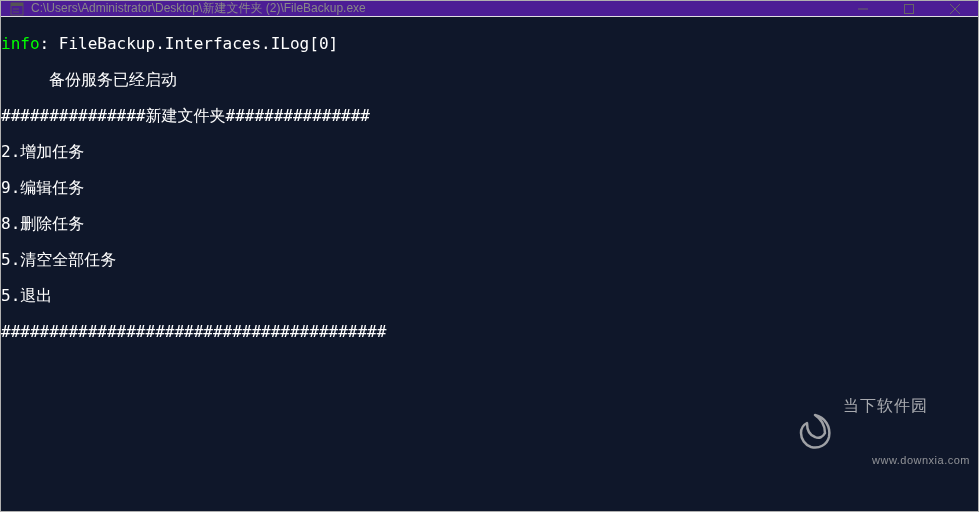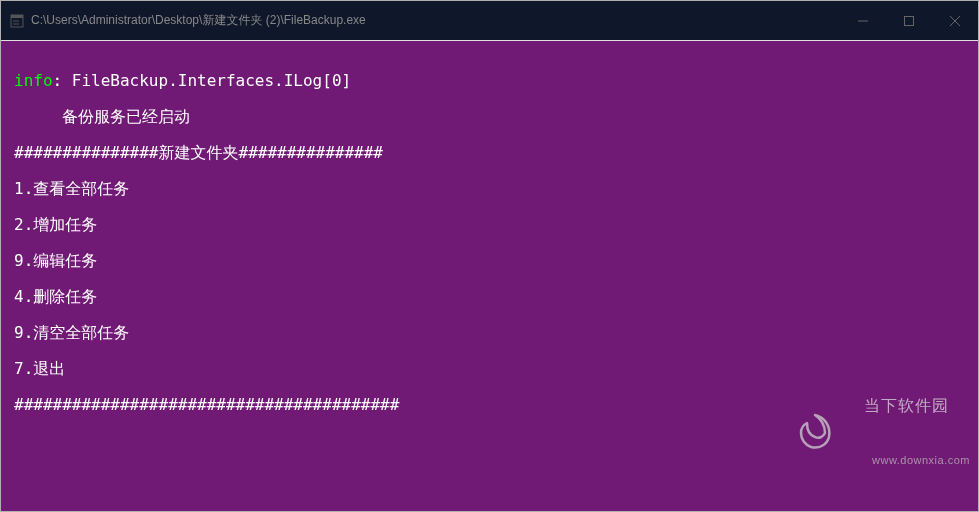--- a/index.html
+++ b/index.html
@@ -13,22 +13,22 @@
     }
     .window {
       width: 979px;
       height: 512px;
       background: #fff;
       border: 1px solid #b0b0b0;
       display: flex;
       flex-direction: column;
     }
     .titlebar {
-      height: 40px;
-      background: #0f172a;
+      height: 16px;
+      background: #4c1d95;
       display: flex;
       align-items: center;
       border-bottom: 1px solid #e0e0e0;
       flex-shrink: 0;
     }
     .titlebar-icon {
       width: 16px;
       height: 16px;
       margin-left: 8px;
       margin-right: 6px;
@@ -54,44 +54,44 @@
       display: flex;
       align-items: center;
       justify-content: center;
       color: #666;
       font-size: 10px;
       cursor: pointer;
     }
     .win-btn svg { width: 10px; height: 10px; stroke: currentColor; stroke-width: 1; fill: none; }
     .console {
       flex: 1;
-      background: #701a75;
+      background: #0f172a;
       color: #fff;
       font-family: "SimSun", "NSimSun", "Consolas", monospace;
       font-size: 16px;
       line-height: 18px;
-      padding: 13px;
+      padding: 0;
       white-space: pre;
       overflow: hidden;
       position: relative;
     }
     .console .infolabel { color: #00ff00; }
     .console .line { display: block; }
     .console .indent { padding-left: 48px; }
     .watermark {
       position: absolute;
       right: 8px;
       bottom: 6px;
       display: flex;
       align-items: center;
       gap: 8px;
       opacity: 0.75;
     }
     .watermark-text {
-      text-align: center;
+      text-align: left;
       color: #dcdcdc;
       font-family: "Microsoft YaHei", sans-serif;
     }
     .wm-title { font-size: 16px; font-weight: 400; letter-spacing: 1px; }
     .wm-url { font-size: 11px; color: #bbb; letter-spacing: 0.5px; margin-left: 29px; }
     .wm-logo svg { width: 40px; height: 40px; }
   </style>
 </head>
 <body>
 
@@ -123,26 +123,25 @@
             <line x1="10" y1="0" x2="0" y2="10"></line>
           </svg>
       </div>
     </div>
   </div>
 
   <div class="console">
 <span class="line"><span class="infolabel">info</span><span>: FileBackup.Interfaces.ILog[0]</span></span>
 <span class="line indent">备份服务已经启动</span>
 <span class="line">###############新建文件夹###############</span>
-<span class="line">1.查看全部任务</span>
 <span class="line">2.增加任务</span>
 <span class="line">9.编辑任务</span>
-<span class="line">4.删除任务</span>
-<span class="line">9.清空全部任务</span>
-<span class="line">7.退出</span>
+<span class="line">8.删除任务</span>
+<span class="line">5.清空全部任务</span>
+<span class="line">5.退出</span>
 <span class="line">########################################</span>
 
     <div class="watermark">
       <span class="wm-logo">
         <svg viewBox="0 0 40 40">
           <path d="M20 4 C30 6 36 16 34 26 C32 34 24 38 16 36 C10 34 6 28 6 22 C6 18 8 14 12 12 C12 18 14 24 20 26 C24 28 28 26 30 22 C30 14 26 8 20 4 Z" fill="none" stroke="#cfcfcf" stroke-width="2.5" stroke-linejoin="round"></path>
         </svg>
       </span>
       <div class="watermark-text">
         <div class="wm-title">当下软件园</div>

